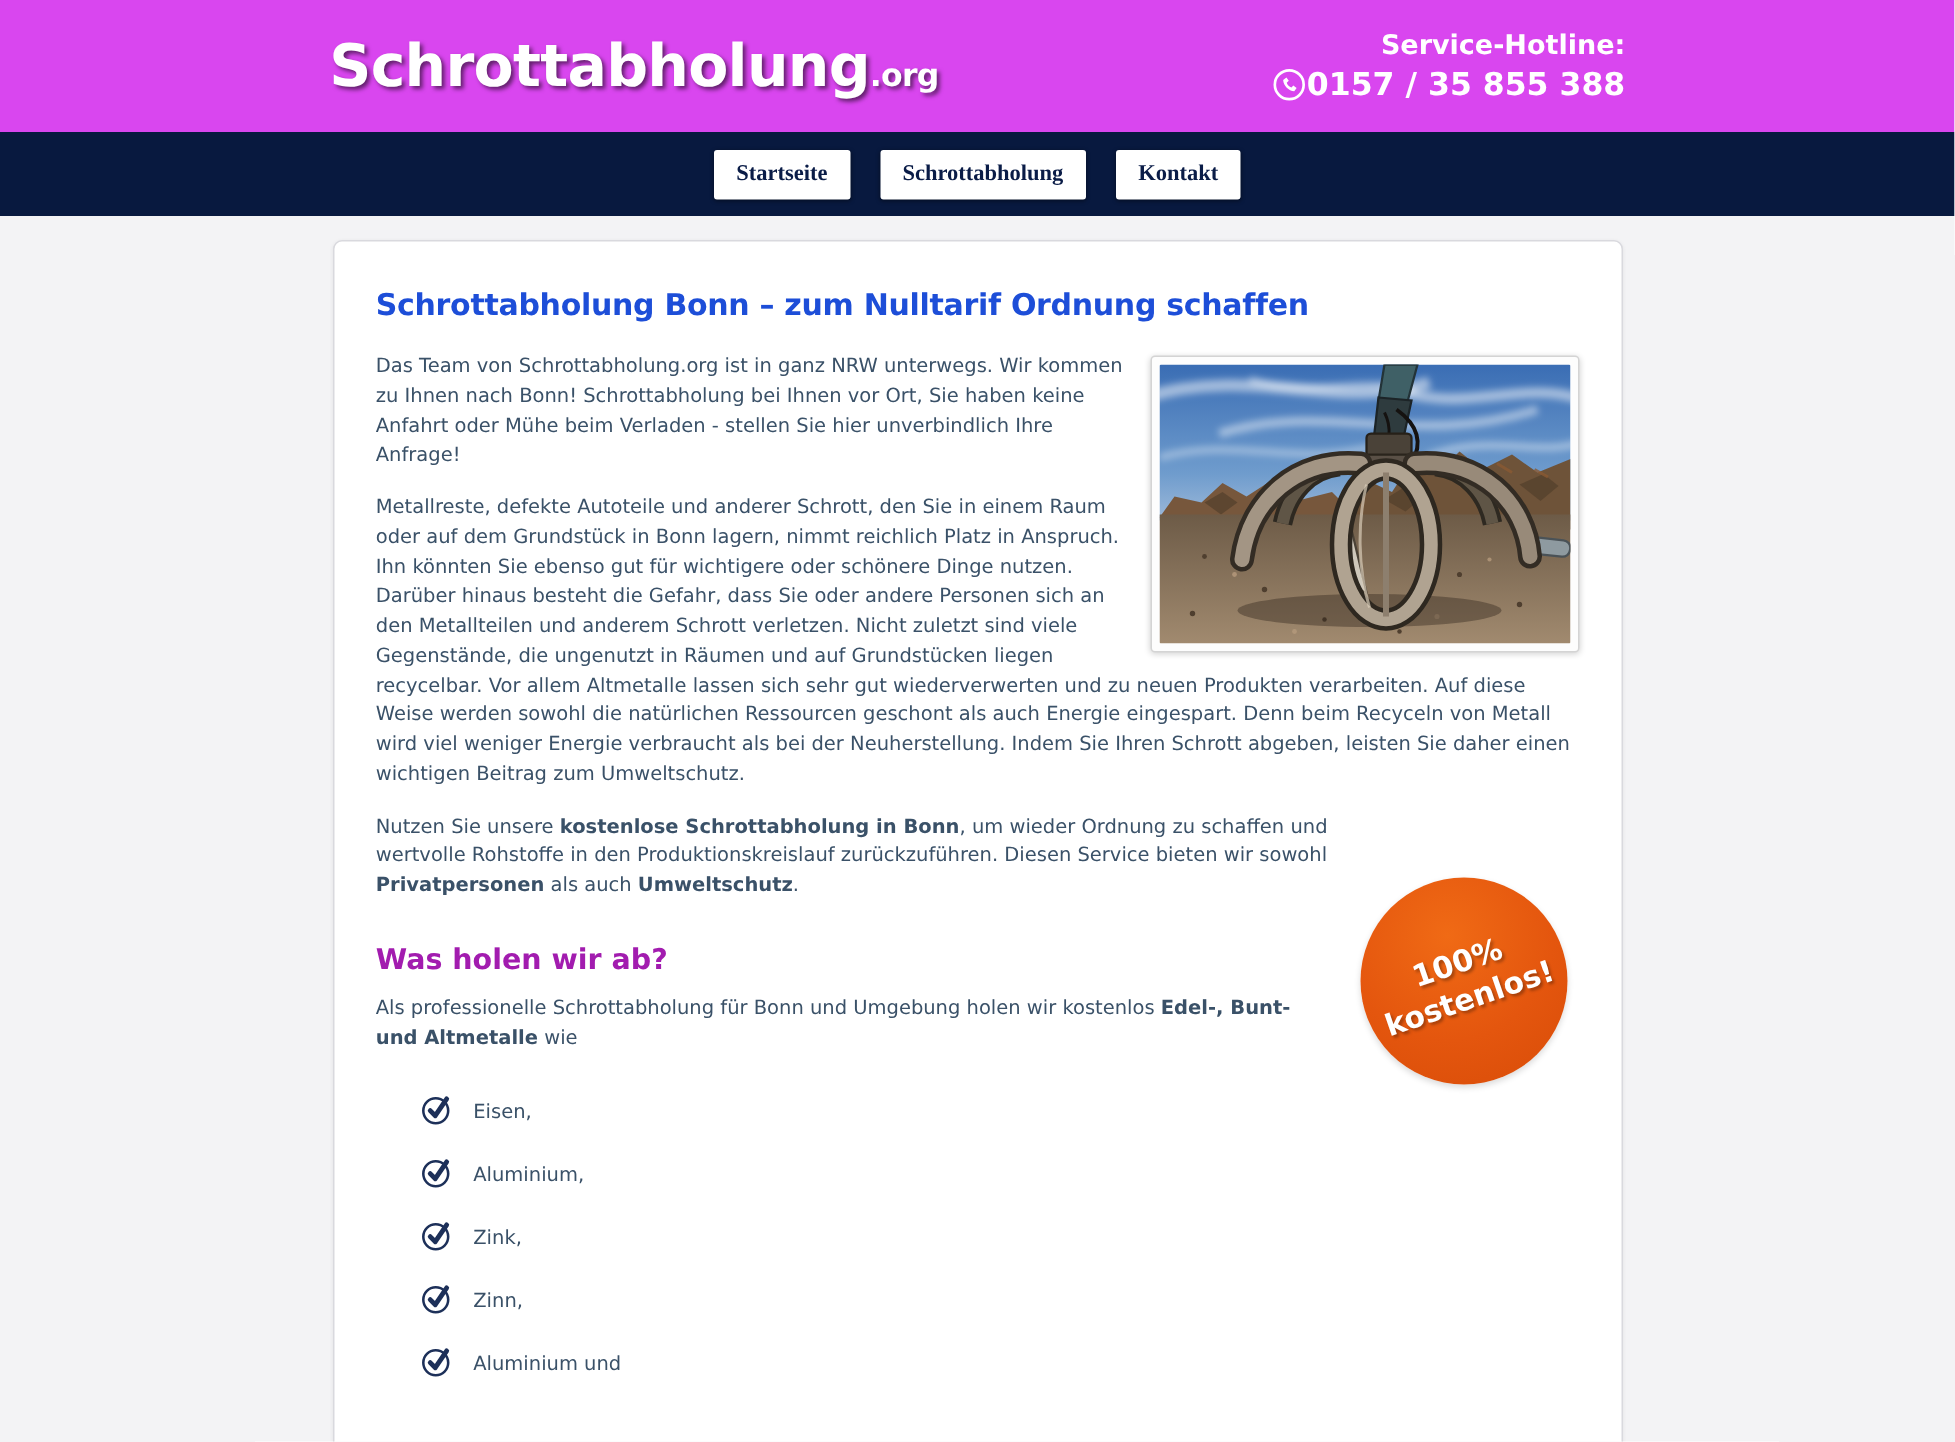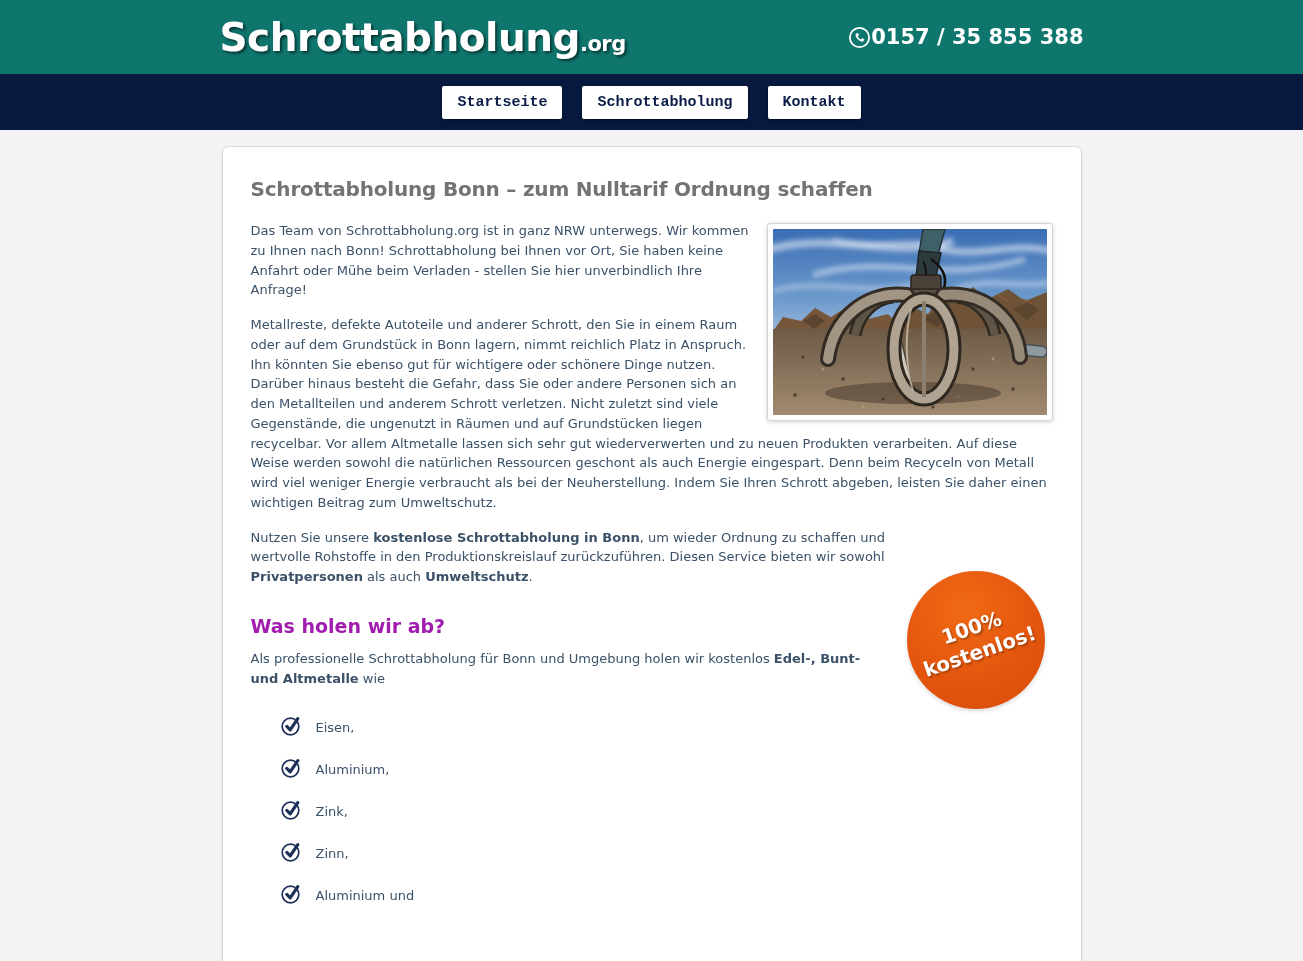--- a/index.html
+++ b/index.html
@@ -2,49 +2,49 @@
 <html><head>
 <meta charset="utf-8">
 <style>
   * { box-sizing: border-box; margin: 0; padding: 0; }
   html, body { width: 1303px; height: 961px; overflow: hidden; }
   body {
     background: #f3f3f5;
     font-family: "DejaVu Sans", "Liberation Sans", sans-serif;
   }
   
-  .header { height: 74px; background: #0f766e; }
+  .header { height: 88px; background: #d946ef; }
   .header-inner {
     width: 864px; height: 100%; margin: 0 auto;
     display: flex; justify-content: space-between; align-items: center;
   }
   .logo { color: #fff; font-weight: bold; font-size: 39px; letter-spacing: -0.5px;
     text-shadow: 2px 2px 3px rgba(0,0,0,.55); cursor: pointer; }
   .logo .tld { font-size: 21px; font-weight: bold; }
   .hotline { text-align: right; color: #fff; }
   .hotline-label { font-size: 18px; font-weight: bold; margin-bottom: 3px; }
   .hotline-number { font-size: 21px; font-weight: bold; display: flex; align-items: center; gap: 0; justify-content: flex-end; }
   
   .nav { height: 56px; background: #08193f; }
   .nav-inner { height: 100%; display: flex; justify-content: center; align-items: center; gap: 20px; }
   .nav-btn {
     background: #fff; color: #0a1c47; font-weight: bold; font-size: 15px;
-    font-family: Liberation Mono, monospace; border: none; border-radius: 2px;
+    font-family: Liberation Serif, serif; border: none; border-radius: 2px;
     padding: 8px 15px; cursor: pointer; box-shadow: 0 1px 3px rgba(0,0,0,.45);
   }
   
   .card {
     position: relative;
     width: 860px; min-height: 840px;
     margin: 16px auto 0;
     background: #fff; border: 1px solid #d9d9de; border-radius: 6px;
     box-shadow: 0 1px 3px rgba(0,0,0,.07);
     padding: 30px 28px 40px;
   }
-  h1.page-title { color: #737373; font-size: 20px; font-weight: bold; margin: 0 0 20px; letter-spacing: -0.2px; }
+  h1.page-title { color: #1d4ed8; font-size: 20px; font-weight: bold; margin: 0 0 20px; letter-spacing: -0.2px; }
   h2.sub-title  { color: #a21caf; font-size: 19px; font-weight: bold; margin: 28px 0 12px; }
   .card p { color: #3a5168; font-size: 13px; line-height: 1.52; margin-bottom: 15px; }
   .card p strong { font-weight: bold; }
   .narrow { max-width: 638px; }
   
   figure.photo {
     float: right; margin: 2px 0 12px 16px;
     background: #fdfdfd; border: 1px solid #d4d4d4; border-radius: 3px;
     padding: 5px; box-shadow: 0 1px 4px rgba(0,0,0,.18);
   }
@@ -68,20 +68,21 @@
   }
   .clearfix::after { content: ""; display: table; clear: both; }
 </style>
 </head>
 <body>
 
 <div class="header">
   <div class="header-inner">
     <div class="logo"><span>Schrottabholung</span><span class="tld">.org</span></div>
     <div class="hotline">
+      <div class="hotline-label">Service-Hotline:</div>
       <div class="hotline-number">
         <span style="display:inline-flex">
           <svg width="23" height="23" viewBox="0 0 22 22">
             <circle cx="11" cy="11" r="9.2" fill="none" stroke="#ffffff" stroke-width="1.7"></circle>
             <path d="M7.1,7.9 l2.1,-1.5 1.5,2.1 -1.3,1.2 c0.5,1.5 1.6,2.6 3,3.1 l1.2,-1.3 2.1,1.5 -1.5,2.1 c-3.6,-0.3 -6.8,-3.5 -7.1,-7.2 Z" fill="#ffffff"></path>
           </svg>
         </span>
         <span>0157 / 35 855 388</span>
       </div>
     </div>

